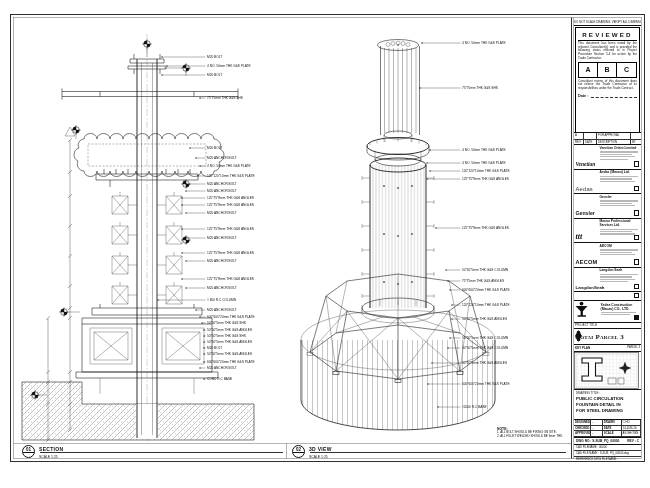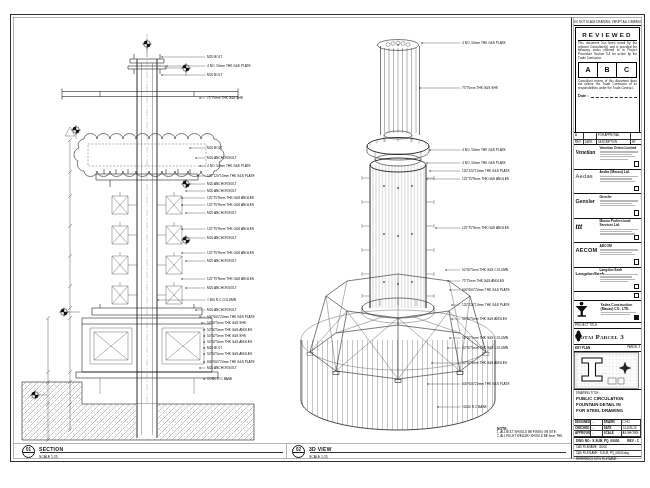--- a/index.html
+++ b/index.html
@@ -44,21 +44,21 @@
   .revtab{height:12px;display:grid;grid-template-rows:1fr 1fr}
   .revtab .r{display:grid;grid-template-columns:10px 13px 1fr 10px;border-bottom:.5px solid #333}
   .revtab .r:last-child{border-bottom:none}
   .revtab span{font:2.8px/5.5px "Liberation Sans",sans-serif;border-right:.5px solid #333;
                padding-left:1px;white-space:nowrap;overflow:hidden}
   .revtab span:last-child{border-right:none}
   
   #consultants{height:147px;display:flex;flex-direction:column}
   .crow{flex:1;border-bottom:.8px solid #111;display:flex;position:relative;padding:1.5px}
   .crow:last-child{border-bottom:none}
-  .clogo{width:23px;display:flex;align-items:flex-start;padding-top:2px}
+  .clogo{width:23px;display:flex;align-items:flex-end;padding-top:2px}
   .cinfo{flex:1;padding-left:1px}
   .cname{font:bold 3.3px/3.8px "Liberation Sans",sans-serif}
   .bar{height:1.3px;background:#b8b8b8;margin-top:1.1px}
   .chk{position:absolute;right:2px;bottom:2px;width:3.5px;height:3.5px;border:.6px solid #111;background:#fff}
   .chk.f{background:#111}
   .lg-venetian{font:italic bold 5.5px "Liberation Serif",serif}
   .lg-aedas{font:5.8px "Liberation Sans",sans-serif;color:#3a3a3a;letter-spacing:.2px}
   .lg-gensler{font:bold 5.2px "Liberation Sans",sans-serif}
   .lg-ttt{font:italic bold 8px "Liberation Serif",serif}
   .lg-aecom{font:bold 5.6px "Liberation Sans",sans-serif;letter-spacing:.2px}

